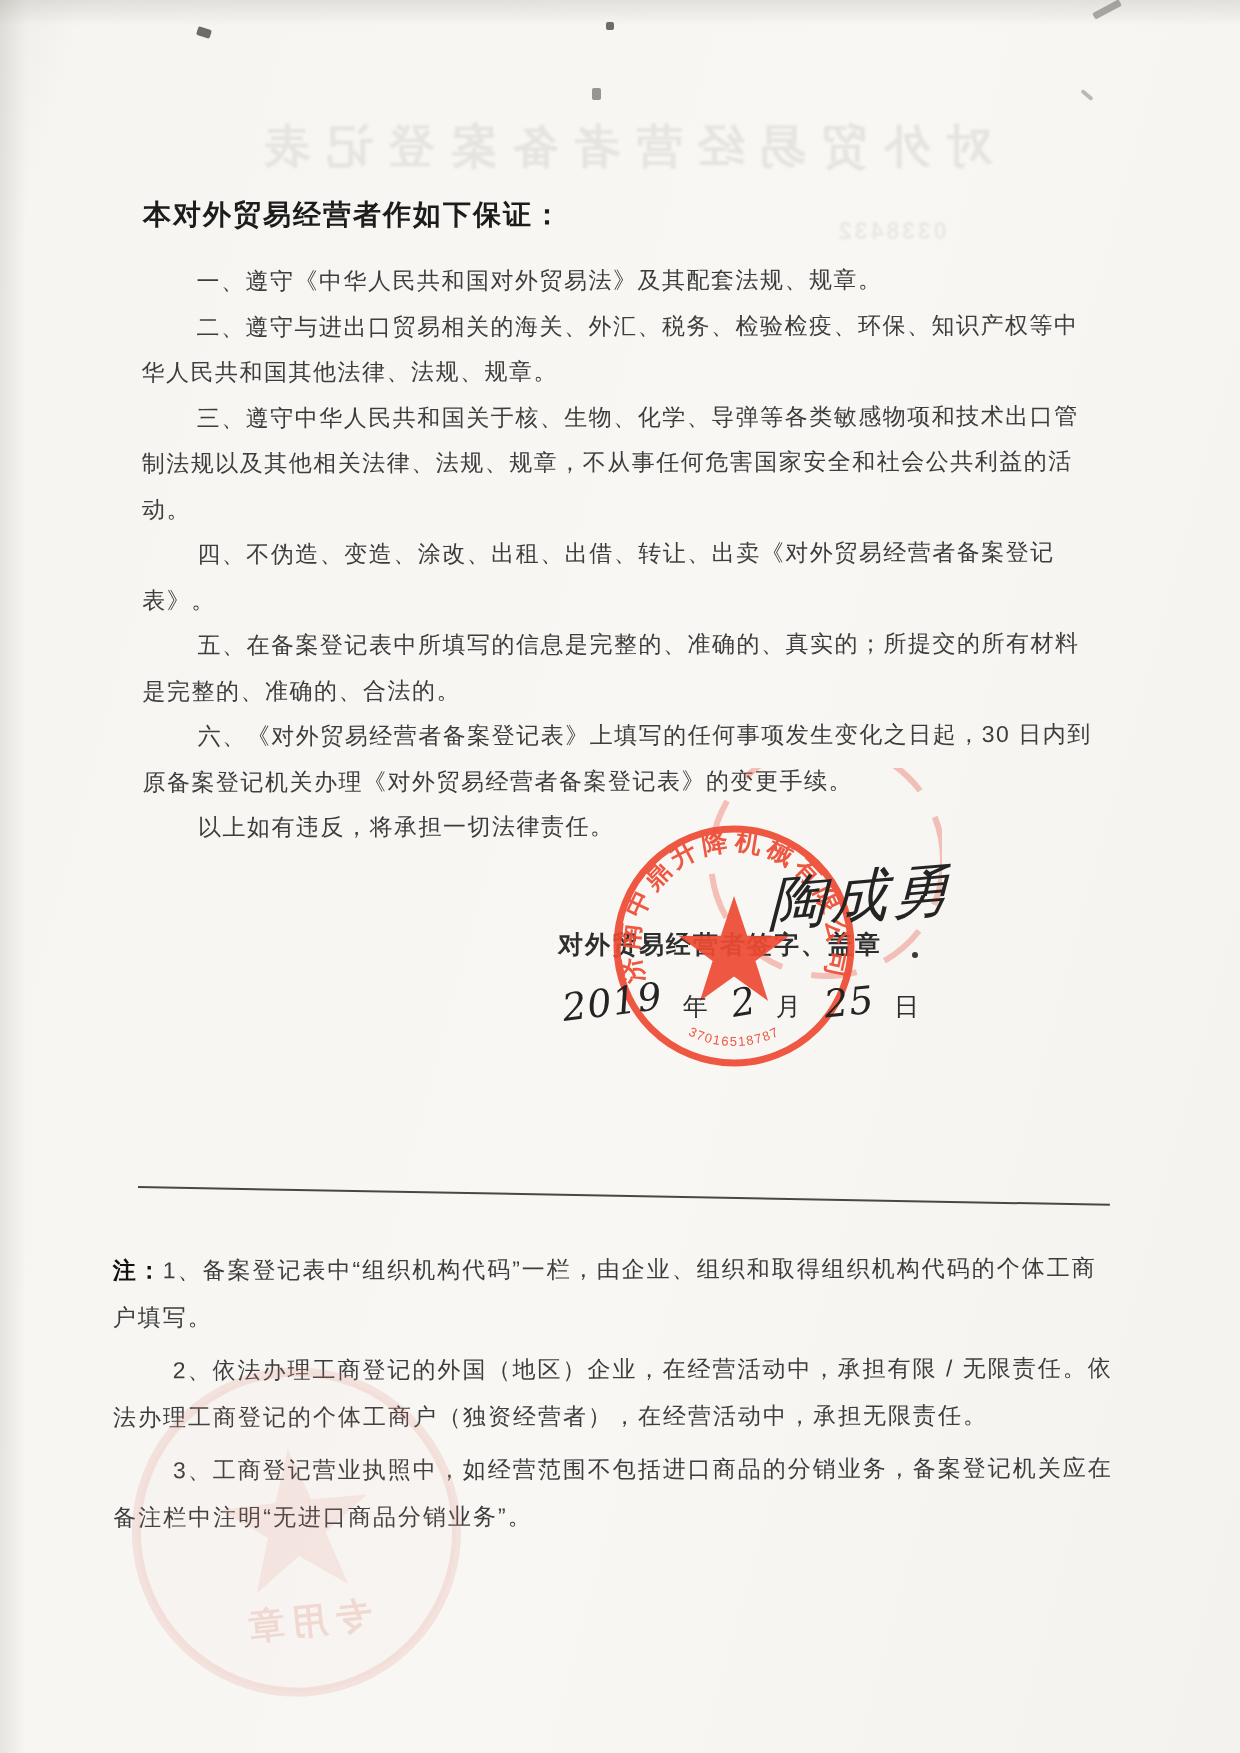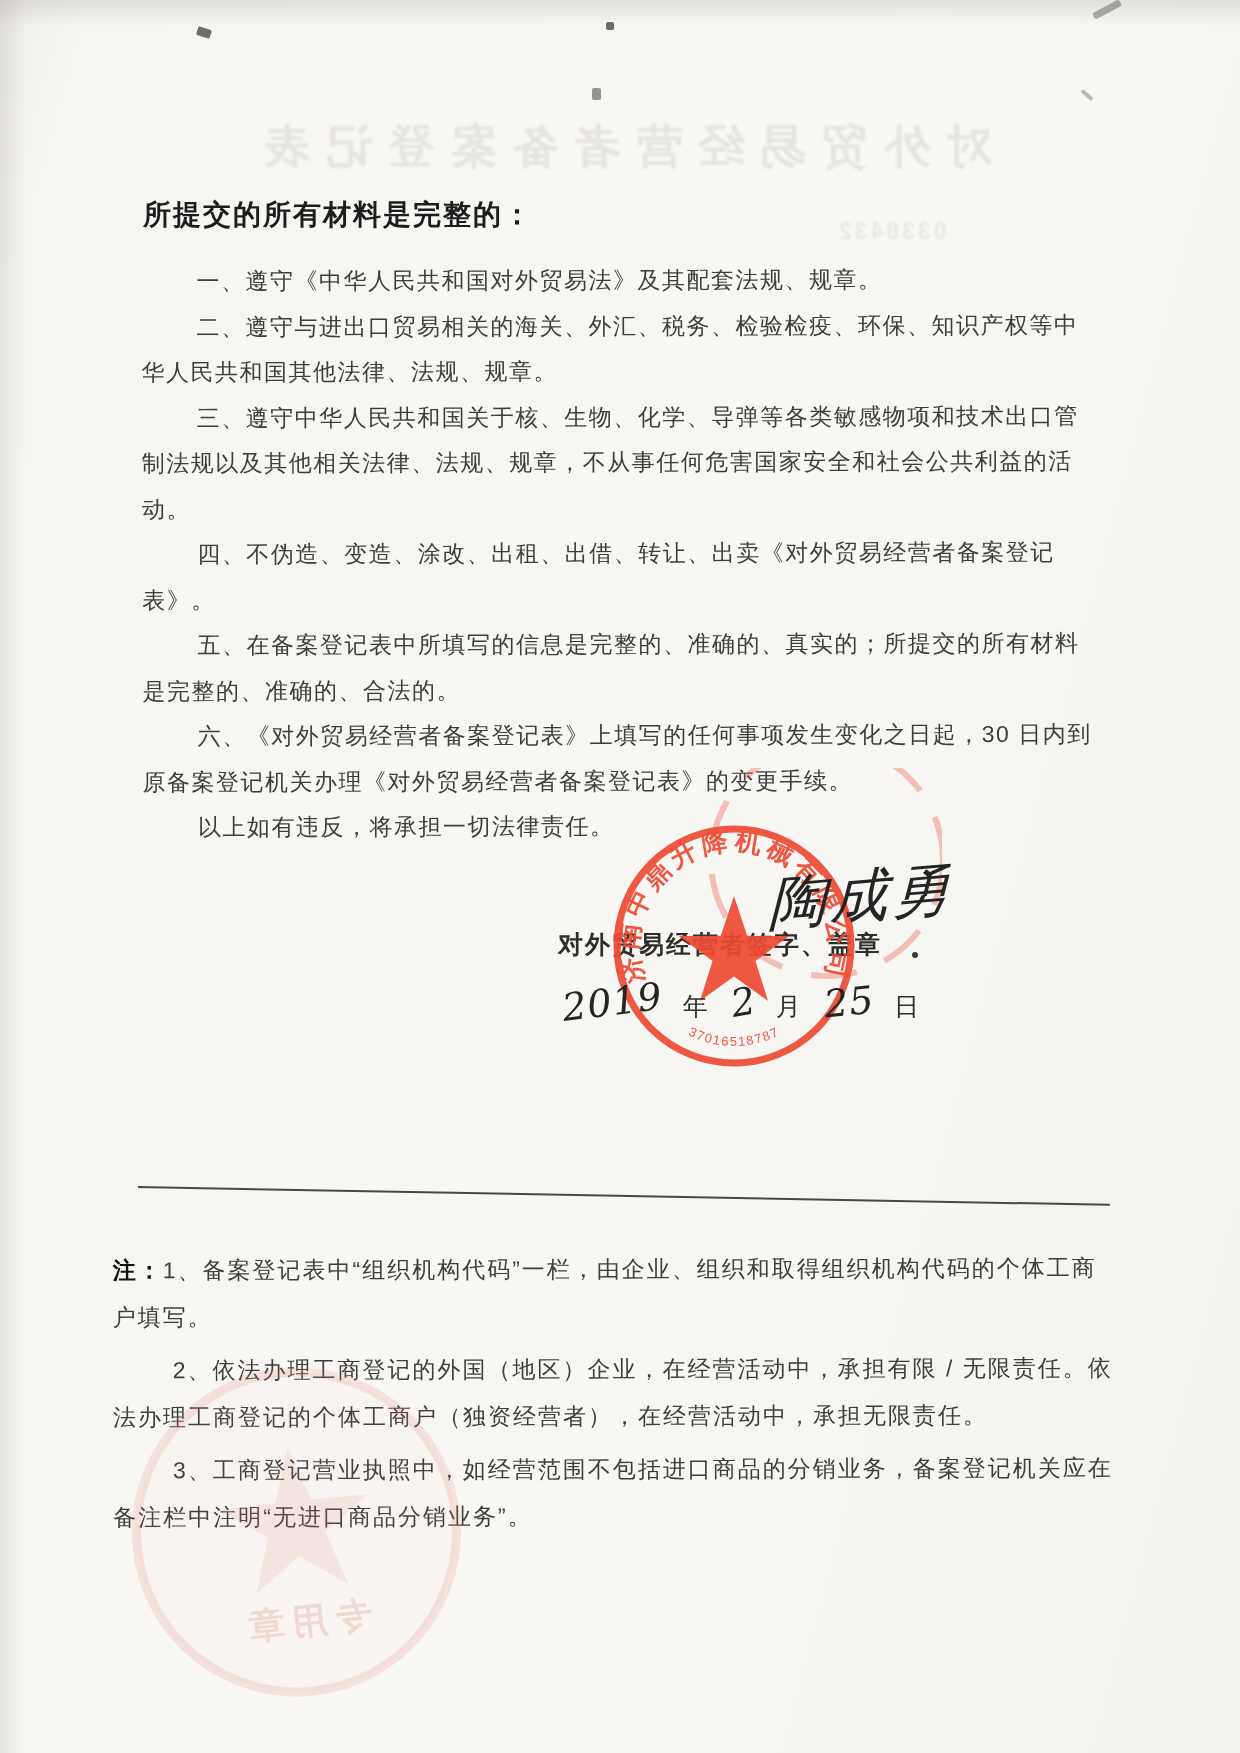--- a/index.html
+++ b/index.html
@@ -115,21 +115,21 @@
   <div class="scan-left-shade"></div>
   <div class="speck" style="left:197px;top:28px;width:14px;height:9px;transform:rotate(18deg);"></div>
   <div class="speck" style="left:606px;top:22px;width:8px;height:8px;"></div>
   <div class="speck" style="left:592px;top:88px;width:9px;height:12px;opacity:.7;"></div>
   <div class="speck" style="left:1092px;top:6px;width:30px;height:7px;transform:rotate(-28deg);opacity:.55;"></div>
   <div class="speck" style="left:1080px;top:93px;width:14px;height:4px;transform:rotate(40deg);opacity:.45;"></div>
 
   <div class="bleed-title">对外贸易经营者备案登记表</div>
   <div class="bleed-number">0338432</div>
 
-  <div class="heading">所提交的所有材料是完整的：</div>
+  <div class="heading">本对外贸易经营者作如下保证：</div>
 
   <div class="clauses">
     <p>一、遵守《中华人民共和国对外贸易法》及其配套法规、规章。</p>
     <p>二、遵守与进出口贸易相关的海关、外汇、税务、检验检疫、环保、知识产权等中华人民共和国其他法律、法规、规章。</p>
     <p>三、遵守中华人民共和国关于核、生物、化学、导弹等各类敏感物项和技术出口管制法规以及其他相关法律、法规、规章，不从事任何危害国家安全和社会公共利益的活动。</p>
     <p>四、不伪造、变造、涂改、出租、出借、转让、出卖《对外贸易经营者备案登记表》。</p>
     <p>五、在备案登记表中所填写的信息是完整的、准确的、真实的；所提交的所有材料是完整的、准确的、合法的。</p>
     <p>六、《对外贸易经营者备案登记表》上填写的任何事项发生变化之日起，30 日内到原备案登记机关办理《对外贸易经营者备案登记表》的变更手续。</p>
     <p>以上如有违反，将承担一切法律责任。</p>
   </div>

